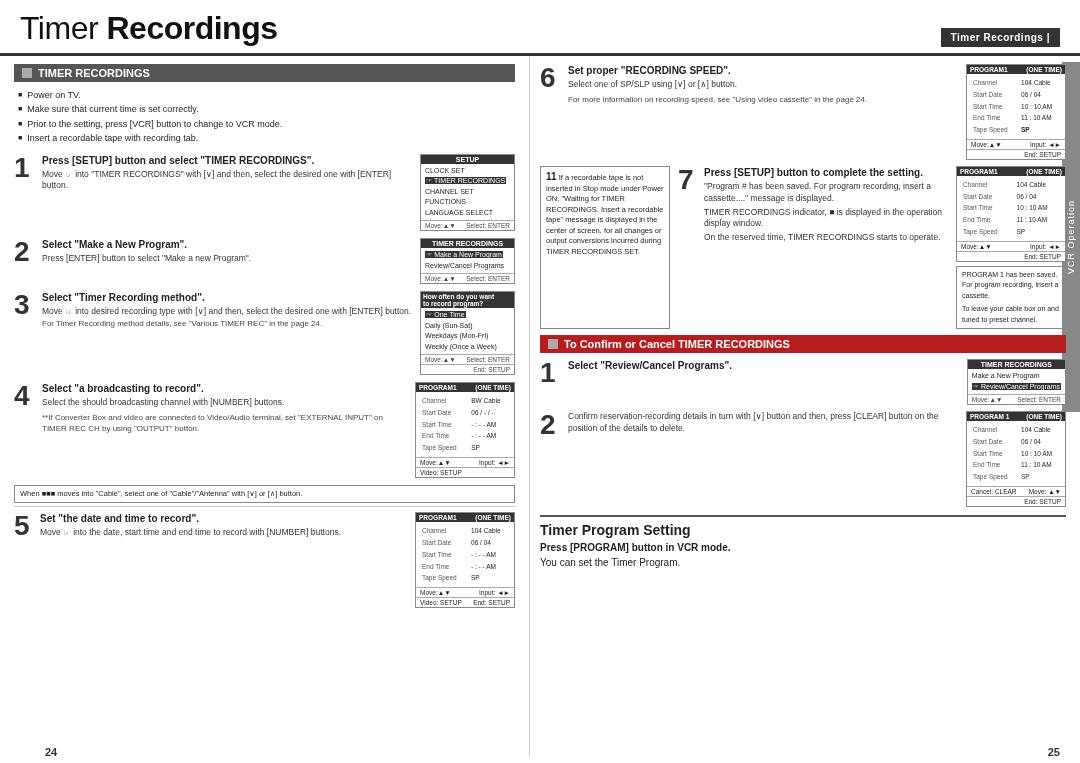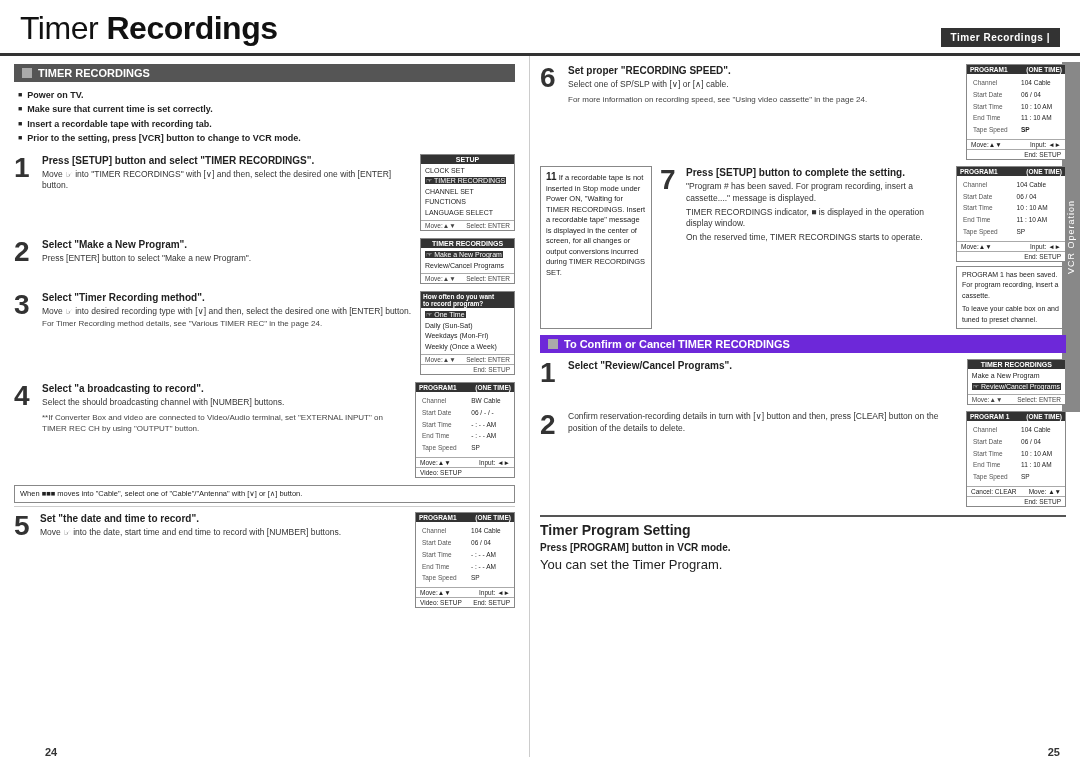--- a/index.html
+++ b/index.html
@@ -81,21 +81,20 @@
       height: 10px;
       background: #aaa;
       margin-right: 6px;
     }
 
     
     .bullet-list {
       list-style: none;
       margin-bottom: 8px;
       padding-left: 4px;
-      font-weight: bold;
     }
     .bullet-list li {
       font-size: 9px;
       line-height: 1.6;
       display: flex;
       align-items: flex-start;
     }
     .bullet-list li::before {
       content: '■';
       font-size: 7px;
@@ -248,21 +247,21 @@
       display: flex;
       gap: 8px;
       margin-bottom: 6px;
     }
 
     
     .confirm-section {
       margin-top: 5px;
     }
     .confirm-header {
-      background: #6d28d9;
+      background: #b91c1c;
       color: #fff;
       font-size: 11px;
       font-weight: bold;
       padding: 3px 8px;
       margin-bottom: 6px;
       display: flex;
       align-items: center;
     }
     .confirm-header::before {
       content: '';
@@ -284,21 +283,21 @@
       font-weight: bold;
       color: #222;
       margin-bottom: 4px;
     }
     .timer-prog-subtitle {
       font-size: 10px;
       font-weight: bold;
       margin-bottom: 2px;
     }
     .timer-prog-desc {
-      font-size: 13px;
+      font-size: 10px;
       line-height: 1.5;
     }
 
     
     .page-nums {
       position: absolute;
       bottom: 5px;
       left: 0;
       right: 0;
       display: flex;
@@ -354,24 +353,24 @@
     </div>
 
     <ul class="bullet-list">
       <li>
           <span>Power on TV.</span>
         </li>
       <li>
           <span>Make sure that current time is set correctly.</span>
         </li>
       <li>
-          <span>Insert a recordable tape with recording tab.</span>
+          <span>Prior to the setting, press [VCR] button to change to VCR mode.</span>
         </li>
       <li>
-          <span>Prior to the setting, press [VCR] button to change to VCR mode.</span>
+          <span>Insert a recordable tape with recording tab.</span>
         </li>
     </ul>
 
     <div class="step">
       <div class="step-number">1</div>
       <div class="step-content">
         <div class="step-row">
           <div style="flex:1">
             <div class="step-title">Press [SETUP] button and select "TIMER RECORDINGS".</div>
             <div class="step-desc">Move ☞ into "TIMER RECORDINGS" with [∨] and then, select the desired one with [ENTER] button.</div>
@@ -555,21 +554,21 @@
   </div>
 
   <div class="right-col">
 
     <div class="right-step">
       <div class="step-number">6</div>
       <div class="step-content">
         <div class="step-row">
           <div style="flex:1">
             <div class="step-title">Set proper "RECORDING SPEED".</div>
-            <div class="step-desc">Select one of SP/SLP with [∨] or [∧] cable.</div>
+            <div class="step-desc">Select one of SP/SLP using [∨] or [∧] button.</div>
             <div class="step-note" style="margin-top:3px">For more information on recording speed, see "Using video cassette" in the page 24.</div>
           </div>
           <div class="program-box">
             <div class="program-header">
               <span>PROGRAM1</span>
               <span>(ONE TIME)</span>
             </div>
             <div class="program-body">
               <table>
                 <tbody>
@@ -603,21 +602,21 @@
             <div style="border-top:1px solid #aaa; padding:1px 4px; font-size:6.5px; display:flex; justify-content:flex-end;">
               <span>End: SETUP</span>
             </div>
           </div>
         </div>
       </div>
     </div>
 
     <div style="display:flex; gap:8px; margin-bottom:6px;">
 
-      <div style="border:1px solid #888; padding:3px 5px; font-size:7.5px; width:112px; flex-shrink:0; line-height:1.4;">
+      <div style="border:1px solid #888; padding:3px 5px; font-size:7.5px; width:130px; flex-shrink:0; line-height:1.4;">
         <span style="font-size:10px; font-weight:bold;">11</span>
         <span>If a recordable tape is not inserted in Stop mode under Power ON, "Waiting for TIMER RECORDINGS. Insert a recordable tape" message is displayed in the center of screen, for all changes or output conversions incurred during TIMER RECORDINGS SET.</span>
       </div>
 
       <div style="display:flex; gap:6px; flex:1;">
         <div class="step-number">7</div>
         <div class="step-content">
           <div class="step-row">
             <div style="flex:1">
               <div class="step-title">Press [SETUP] button to complete the setting.</div>

